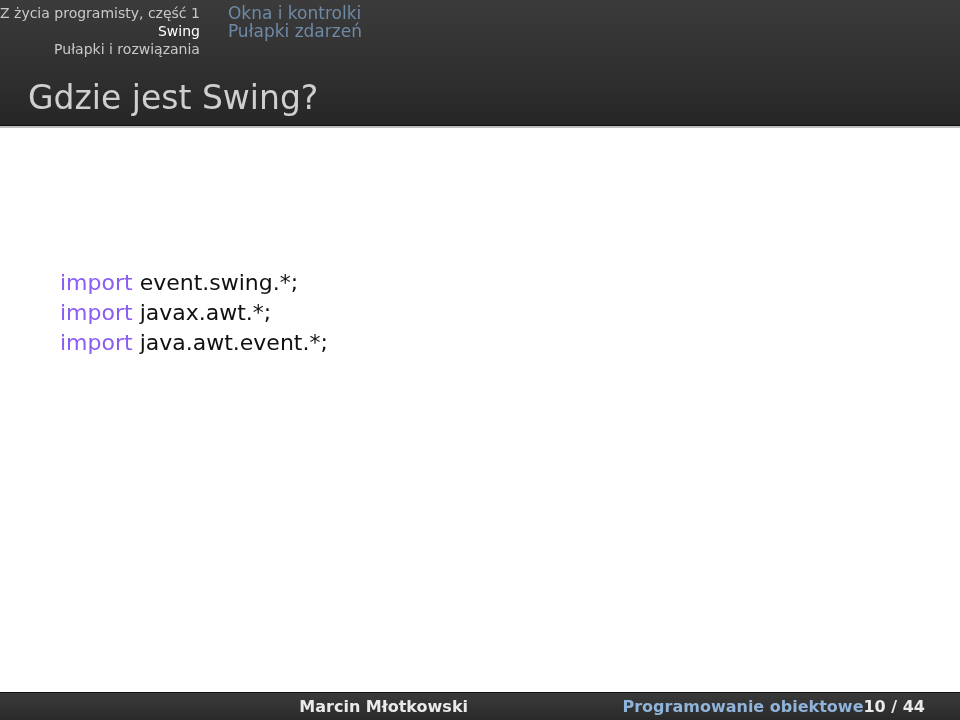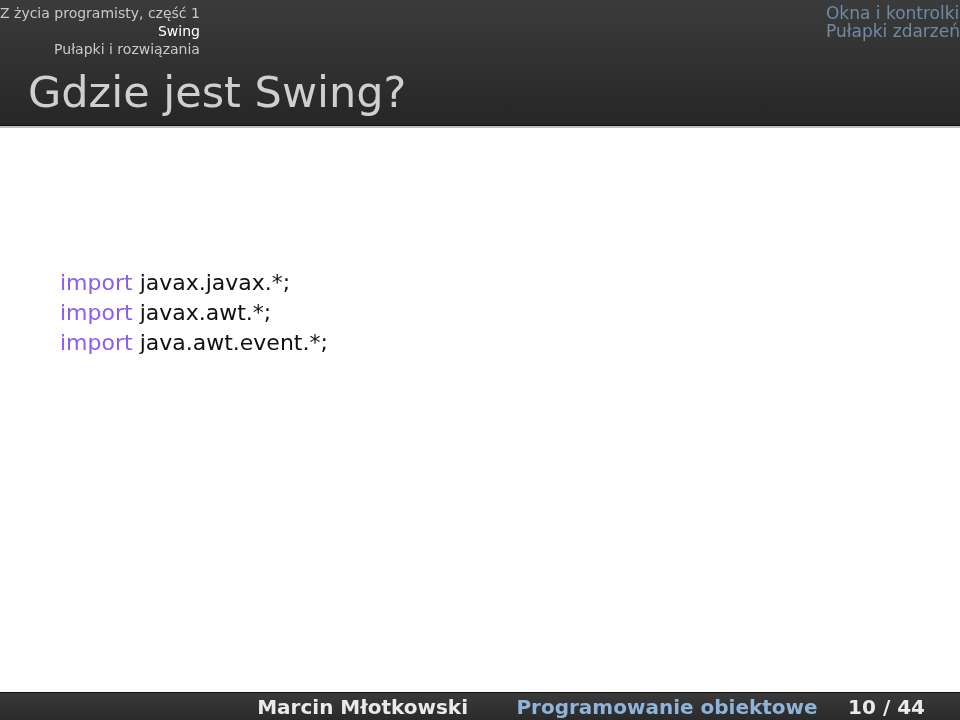--- a/index.html
+++ b/index.html
@@ -11,42 +11,42 @@
     position: relative;
     height: 126px;
     border-bottom: 1px solid #111;
   }
   .nav-wrap {
     position: absolute;
     top: 4px;
     left: 0;
     right: 0;
     display: flex;
-    justify-content: space-between;
+    justify-content: flex-start;
     gap: 28px;
   }
   .nav-left {
     text-align: right;
     font-size: 14px;
     line-height: 18px;
     color: #c9c9c9;
   }
   .nav-left .current { color: #ffffff; }
   .nav-right {
     text-align: left;
     font-size: 17px;
     line-height: 18px;
     color: #6f8aa6;
   }
   .title-row {
     position: absolute;
     bottom: 8px;
     left: 28px;
     color: #cfcfcf;
-    font-size: 43px;
+    font-size: 33px;
     font-weight: 400;
   }
   .header-rule {
     height: 2px;
     background: #bfbfbf;
   }
   .body {
     flex: 1;
     position: relative;
     padding: 0 60px;
@@ -61,26 +61,26 @@
     font-weight: 500;
   }
   .kw { color: #8b5cf6; }
   .pkg { color: #111; }
   .footer {
     background: linear-gradient(to bottom, #3a3a3a 0%, #2a2a2a 100%);
     color: #ddd;
     height: 28px;
     display: flex;
     align-items: center;
-    font-size: 20px;
+    font-size: 16px;
     font-weight: 600;
     border-top: 1px solid #111;
   }
   .footer .author { flex: 0 0 50%; text-align: right; padding-right: 12px; color: #eaeaea; }
-  .footer .course { flex: 1; text-align: center; padding-left: 6px; color: #8fb3d9; }
+  .footer .course { flex: 1; text-align: right; padding-left: 6px; color: #8fb3d9; }
   .footer .page { padding-right: 35px; color: #eaeaea; }
 </style>
 </head>
 <body>
 
 <div class="slide">
 
   <div class="header">
     <div class="nav-wrap">
       <div class="nav-left">
@@ -92,21 +92,21 @@
         <div>Okna i kontrolki</div>
         <div>Pułapki zdarzeń</div>
       </div>
     </div>
     <div class="title-row">Gdzie jest Swing?</div>
   </div>
   <div class="header-rule"></div>
 
   <div class="body">
     <div class="code">
-      <div><span class="kw">import</span><span class="pkg"> javax.javax.*;</span></div>
+      <div><span class="kw">import</span><span class="pkg"> event.swing.*;</span></div>
       <div><span class="kw">import</span><span class="pkg"> javax.awt.*;</span></div>
       <div><span class="kw">import</span><span class="pkg"> java.awt.event.*;</span></div>
     </div>
   </div>
 
   <div class="footer">
     <div class="author">Marcin Młotkowski</div>
     <div class="course">Programowanie obiektowe</div>
     <div class="page">10 / 44</div>
   </div>

